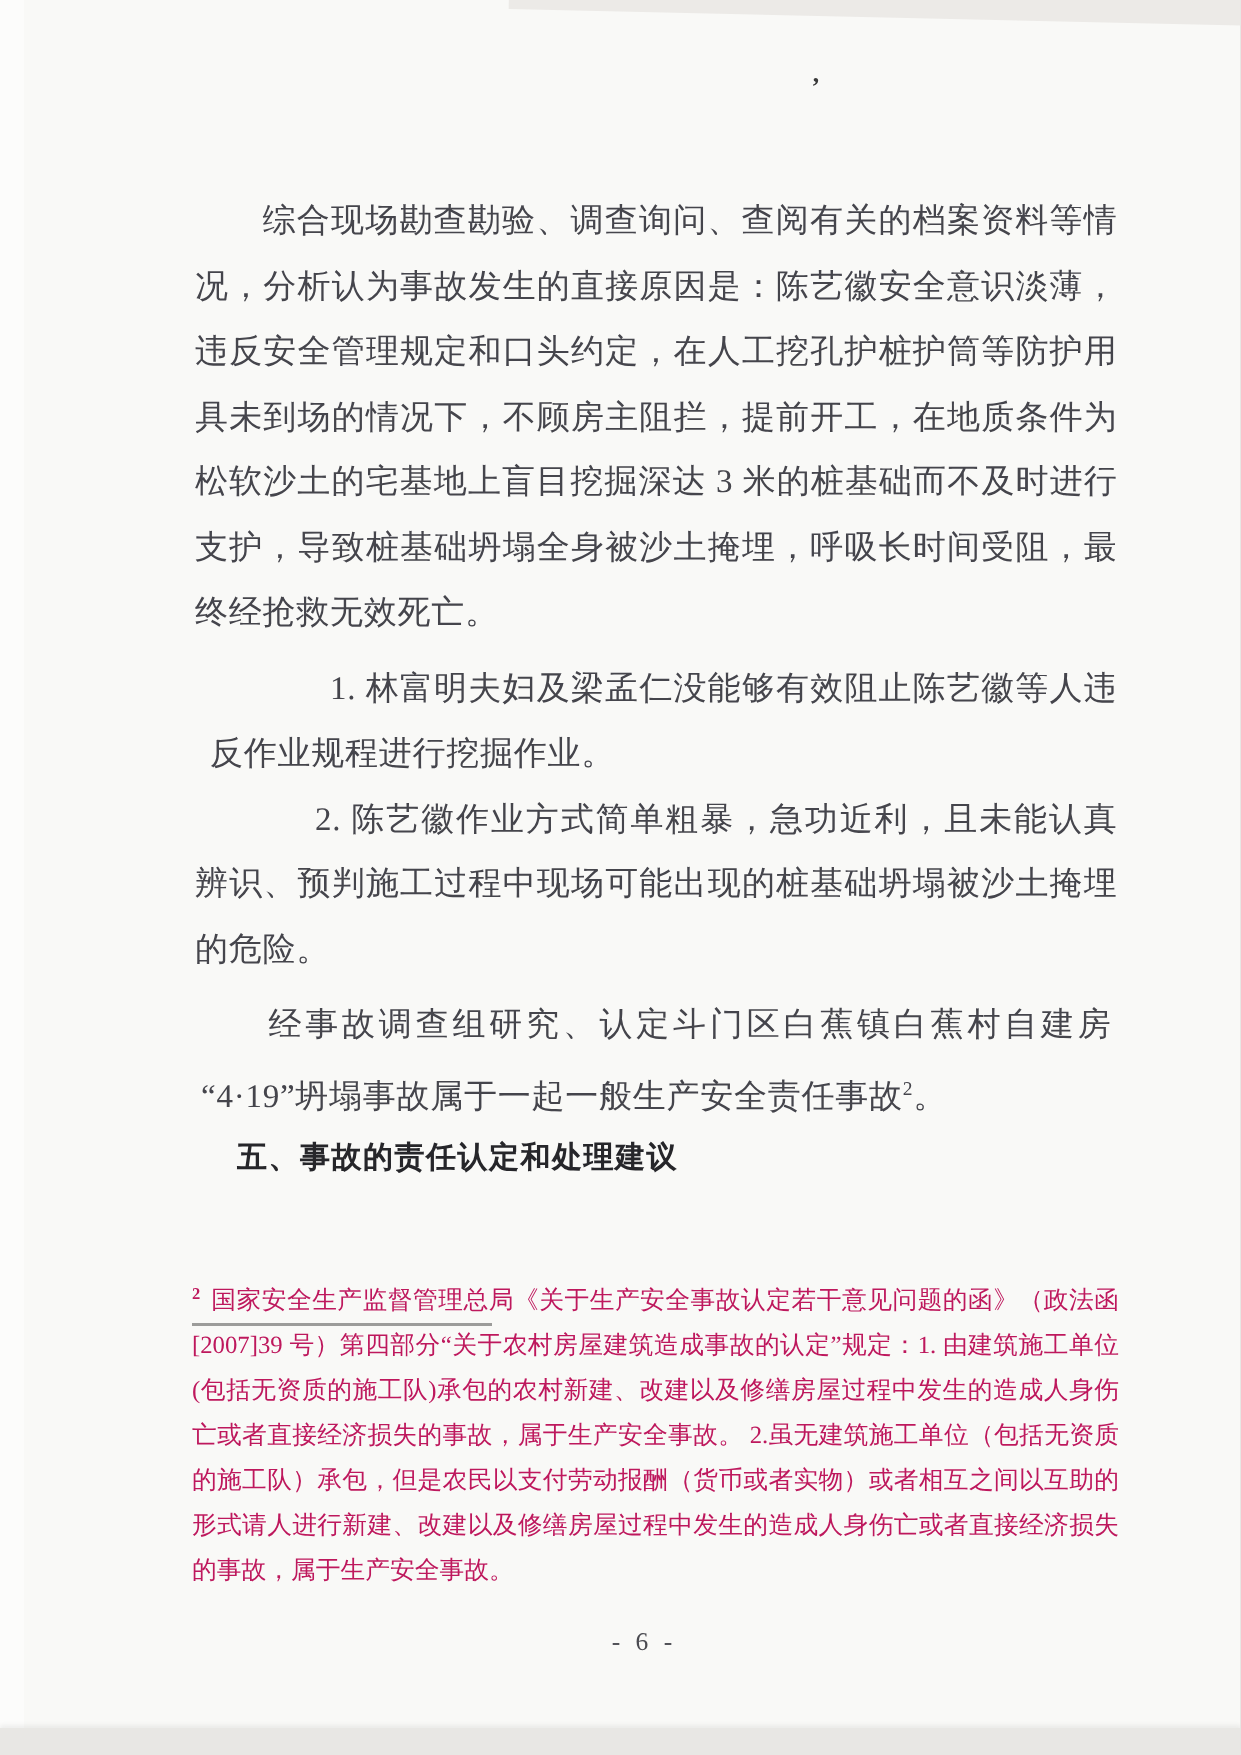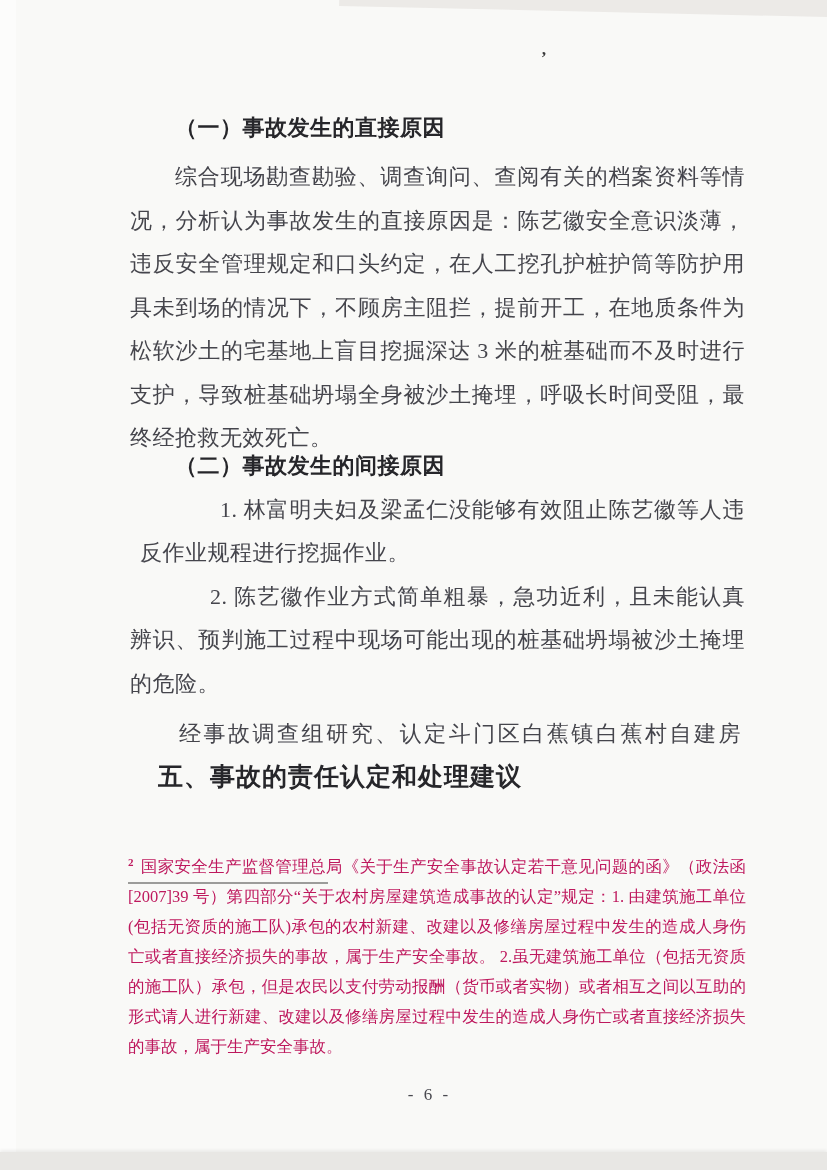--- a/index.html
+++ b/index.html
@@ -50,21 +50,21 @@
     text-align:justify; margin:4px;
   }
   .p-line.first { text-indent:45px; text-align-last:justify; }
 
   #p1 { margin-top:12px; }
   #h2 { margin-top:-9px; }
   #p2 { margin-top:7px;margin-left:10px; }
   #p3 { margin-top:0; }
   #h3 { margin-top:-6px; }
   #p4 { margin-top:7px; }
-  #h4 { margin-top:4px; font-size:25px; line-height:32px; text-indent:28px; letter-spacing:1px; }
+  #h4 { margin-top:4px; font-size:20px; line-height:32px; text-indent:28px; letter-spacing:1px; }
 
   .ref { font-size:13px; vertical-align:super; line-height:0; }
 
   .footnote-sep {
     position:absolute; left:128px; top:882px; width:200px; height:0;
     border-top:2px solid #9c9c9a;
   }
   .footnote {
     position:absolute; left:128px; top:852px; width:618px;
     font-size:16.5px; line-height:30px; text-align:justify;
@@ -86,33 +86,32 @@
 
 <div class="page">
 
   <div class="top-edge"></div>
   <div class="left-edge"></div>
 
   <span class="stray-mark">’</span>
 
   <div class="content">
 
-    <h3 class="h" id="h1">（一）事故发生的直接原因</h3>
 
     <p class="p" id="p1">综合现场勘查勘验、调查询问、查阅有关的档案资料等情况，分析认为事故发生的直接原因是：陈艺徽安全意识淡薄，违反安全管理规定和口头约定，在人工挖孔护桩护筒等防护用具未到场的情况下，不顾房主阻拦，提前开工，在地质条件为松软沙土的宅基地上盲目挖掘深达 3 米的桩基础而不及时进行支护，导致桩基础坍塌全身被沙土掩埋，呼吸长时间受阻，最终经抢救无效死亡。</p>
 
-    <h3 class="h" id="h2">（二）事故发生的间接原因</h3>
 
     <p class="p num" id="p2">1. 林富明夫妇及梁孟仁没能够有效阻止陈艺徽等人违反作业规程进行挖掘作业。</p>
 
     <p class="p num" id="p3">2. 陈艺徽作业方式简单粗暴，急功近利，且未能认真辨识、预判施工过程中现场可能出现的桩基础坍塌被沙土掩埋的危险。</p>
 
 
     <div id="p4">
       <div class="p-line first">经事故调查组研究、认定斗门区白蕉镇白蕉村自建房</div>
+      <div class="p-line"><span>“4·19”坍塌事故属于一起一般生产安全责任事故</span><sup class="ref">2</sup><span>。</span></div>
     </div>
 
     <h2 class="h" id="h4">五、事故的责任认定和处理建议</h2>
 
   </div>
 
   <div class="footnote-sep"></div>
 
   <div class="footnote"><sup class="fn-marker">2</sup><span>国家安全生产监督管理总局《关于生产安全事故认定若干意见问题的函》（政法函[2007]39 号）第四部分“关于农村房屋建筑造成事故的认定”规定：1. 由建筑施工单位(包括无资质的施工队)承包的农村新建、改建以及修缮房屋过程中发生的造成人身伤亡或者直接经济损失的事故，属于生产安全事故。 2.虽无建筑施工单位（包括无资质的施工队）承包，但是农民以支付劳动报酬（货币或者实物）或者相互之间以互助的形式请人进行新建、改建以及修缮房屋过程中发生的造成人身伤亡或者直接经济损失的事故，属于生产安全事故。</span></div>
 

